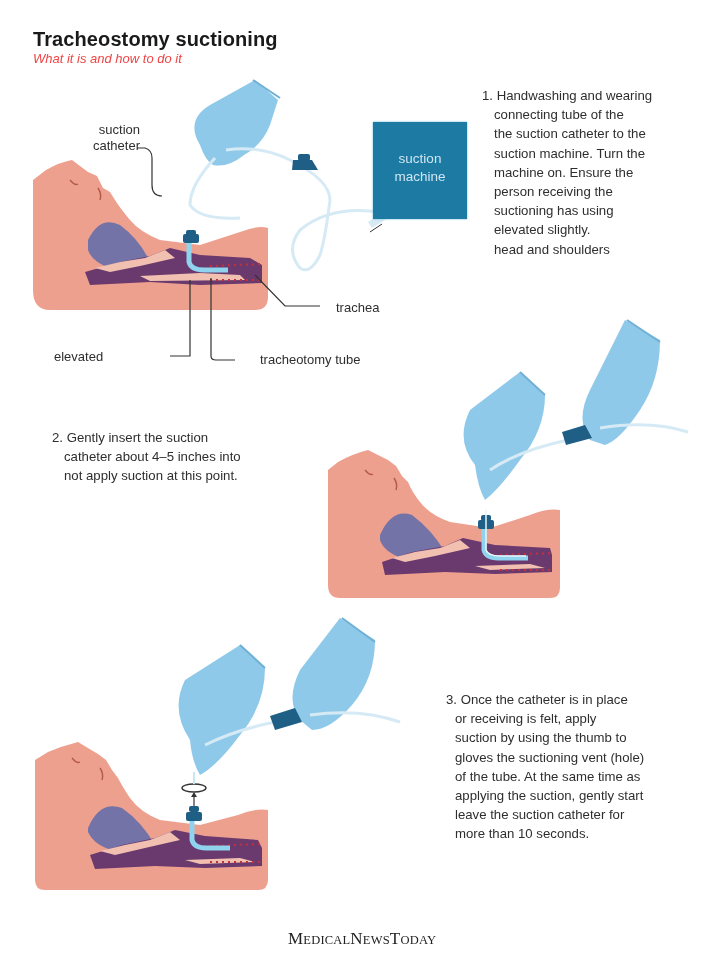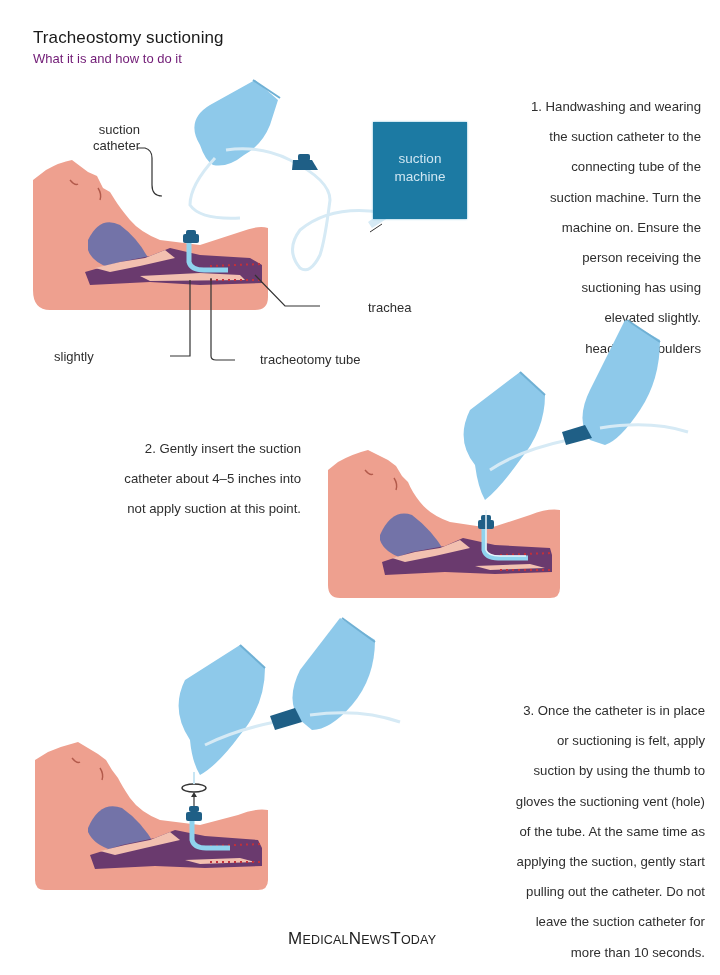--- a/index.html
+++ b/index.html
@@ -1,26 +1,26 @@
 <!DOCTYPE html>
 <html><head>
 <meta charset="utf-8">
 <style>
   * { margin: 0; padding: 0; box-sizing: border-box; }
   html, body { width: 720px; height: 975px; background: #ffffff; overflow: hidden; }
   body { position: relative; font-family: "Liberation Sans", sans-serif; color: #2b2b2b; }
-  .title { position: absolute; left: 33px; top: 28px; font-size: 17px; font-weight: normal; color: #1a1a1a; letter-spacing: 0.1px; }
-  .subtitle { position: absolute; left: 33px; top: 51px; font-size: 13px; color: #701a75; }
+  .title { position: absolute; left: 33px; top: 28px; font-size: 20px; font-weight: bold; color: #1a1a1a; letter-spacing: 0.1px; }
+  .subtitle { position: absolute; left: 33px; top: 51px; font-size: 13px; color: #ef4444; font-style: italic; }
   .step { position: absolute; font-size: 13.2px; line-height: 19.2px; color: #2e2e2e; }
-  .step p { margin: 11px; text-align: right; }
+  .step p { margin: 0; }
   .label { position: absolute; font-size: 13px; color: #2e2e2e; line-height: 16px; }
   .machine { position: absolute; left: 373px; top: 122px; width: 94px; height: 97px; background: #1c7aa3; box-shadow: 0 0 2px #6fb6d6; }
   .machine-text { position: absolute; left: 0; right: 0; top: 28px; text-align: center; color: #cfe6f2; font-size: 13.5px; line-height: 18px; }
   svg { position: absolute; overflow: visible; }
-  .logo { position: absolute; left: 288px; top: 929px; font-family: Liberation Sans, sans-serif; font-size: 16px; color: #222; letter-spacing: 0.2px; }
+  .logo { position: absolute; left: 288px; top: 929px; font-family: Liberation Serif, serif; font-size: 16px; color: #222; letter-spacing: 0.2px; }
   .logo .big { font-size: 17px; }
   .logo .sm { font-size: 12.5px; }
 </style>
 </head>
 <body>
 
 <div class="title">Tracheostomy suctioning</div>
 <div class="subtitle">What it is and how to do it</div>
 
 <svg width="720" height="975" style="left:0;top:0;">
@@ -72,28 +72,28 @@
   <div class="machine-text">
     <div>suction</div>
     <div>machine</div>
   </div>
 </div>
 
 <div class="label" style="left:84px;top:122px;text-align:right;width:56px;">
   <div>suction</div>
   <div>catheter</div>
 </div>
-<div class="label" style="left:336px;top:300px;margin-left:32px;">trachea</div>
-<div class="label" style="left:54px;top:349px;">slightly</div>
+<div class="label" style="left:336px;top:300px;">trachea</div>
+<div class="label" style="left:54px;top:349px;">elevated</div>
 <div class="label" style="left:260px;top:352px;">tracheotomy tube</div>
 
 <div class="step" style="left:482px;top:86px;width:230px;">
   <p>1. Handwashing and wearing</p>
+  <p style="padding-left:12px">connecting tube of the</p>
   <p style="padding-left:12px">the suction catheter to the</p>
-  <p style="padding-left:12px">connecting tube of the</p>
   <p style="padding-left:12px">suction machine. Turn the</p>
   <p style="padding-left:12px">machine on. Ensure the</p>
   <p style="padding-left:12px">person receiving the</p>
   <p style="padding-left:12px">suctioning has using</p>
   <p style="padding-left:12px">elevated slightly.</p>
   <p style="padding-left:12px">head and shoulders</p>
 </div>
 
 <div class="step" style="left:52px;top:428px;width:260px;">
   <p>2. Gently insert the suction</p>
@@ -167,25 +167,24 @@
   </g>
   <path d="M205,745 Q235,730 275,722" stroke="#d6eaf5" stroke-width="3" fill="none"></path>
   <path d="M310,715 Q360,708 400,722" stroke="#d6eaf5" stroke-width="3" fill="none"></path>
   <g>
     <path d="M270,716 L295,708 L302,722 L275,730 Z" fill="#1f5f86"></path>
   </g>
 </svg>
 
 <div class="step" style="left:446px;top:690px;width:270px;">
   <p>3. Once the catheter is in place</p>
-  <p style="padding-left:9px">or suctioning is felt, apply</p>
+  <p style="padding-left:9px">or receiving is felt, apply</p>
   <p style="padding-left:9px">suction by using the thumb to</p>
   <p style="padding-left:9px">gloves the suctioning vent (hole)</p>
   <p style="padding-left:9px">of the tube. At the same time as</p>
   <p style="padding-left:9px">applying the suction, gently start</p>
-  <p style="padding-left:9px">pulling out the catheter. Do not</p>
   <p style="padding-left:9px">leave the suction catheter for</p>
   <p style="padding-left:9px">more than 10 seconds.</p>
 </div>
 
 <div class="logo">
   <span class="big">M</span><span class="sm">EDICAL</span><span class="big">N</span><span class="sm">EWS</span><span class="big">T</span><span class="sm">ODAY</span>
 </div>
 
 </body></html>

